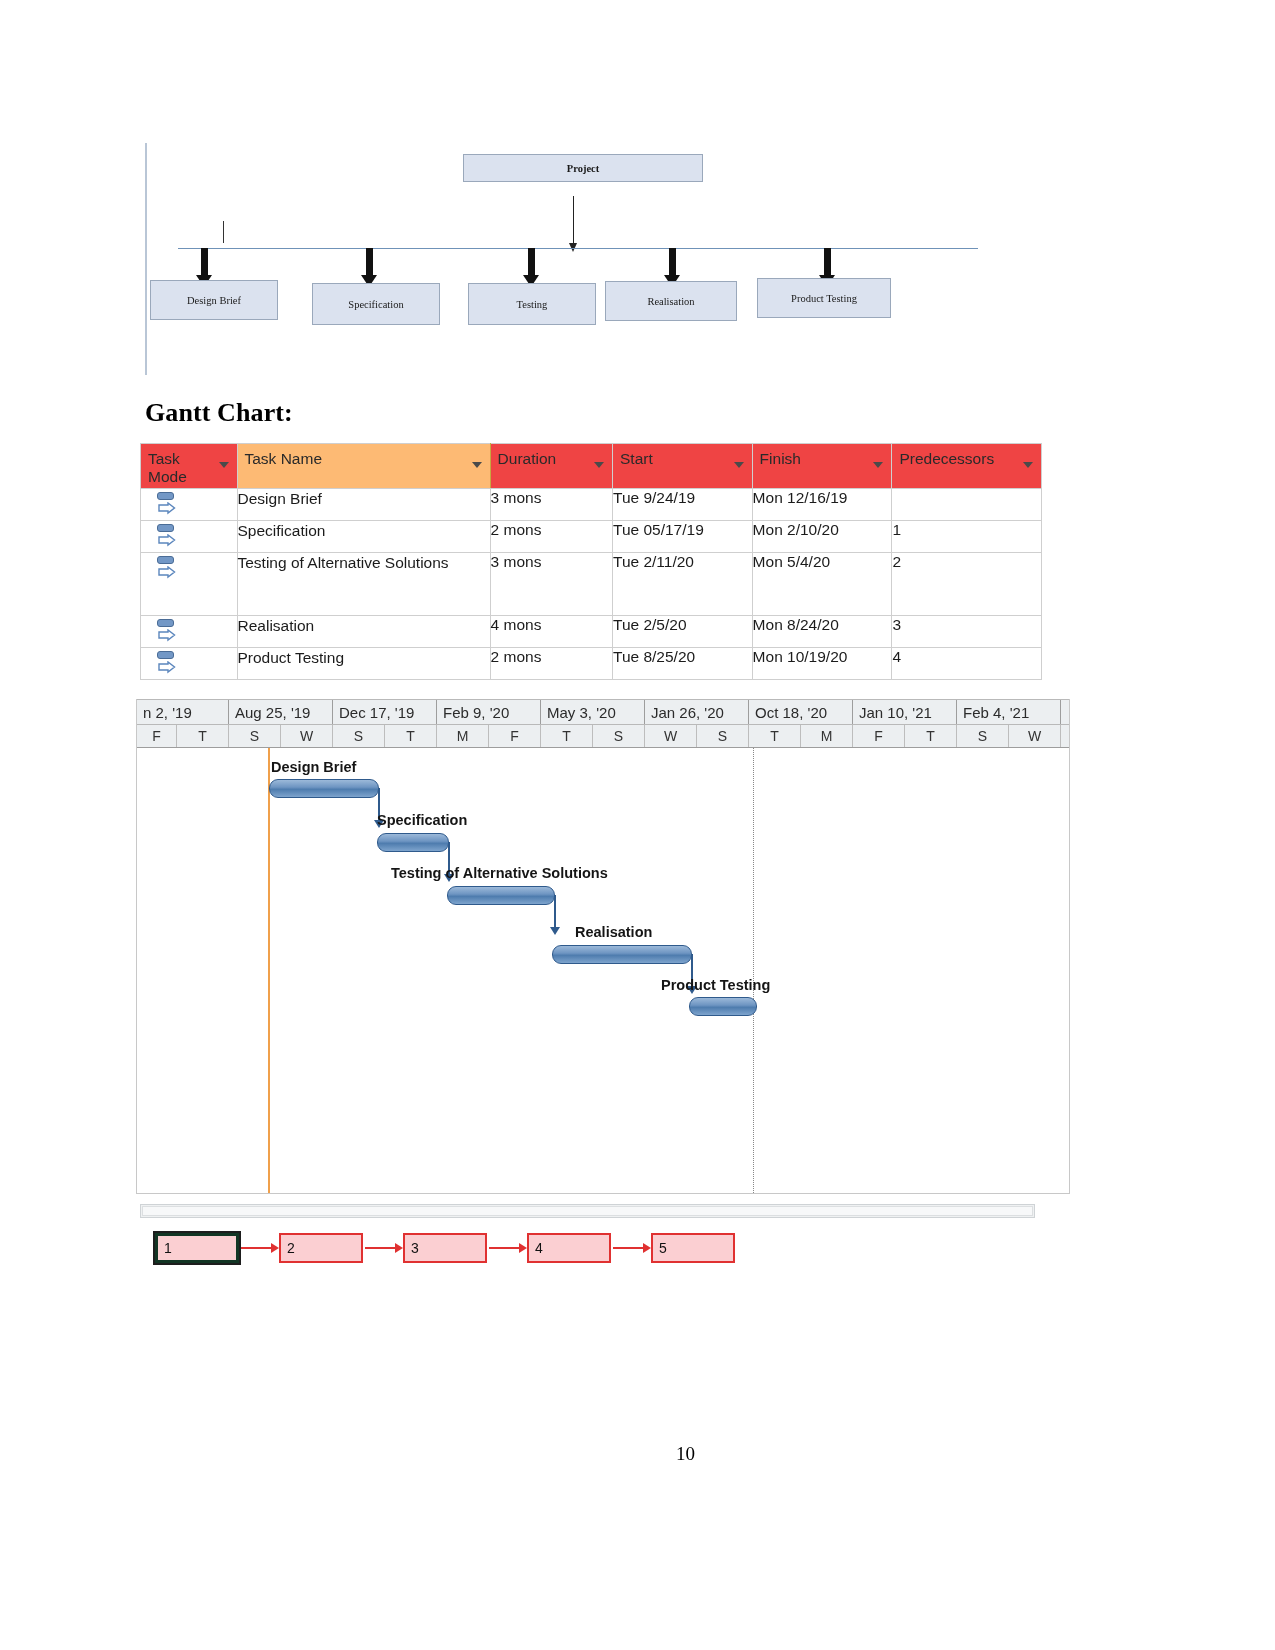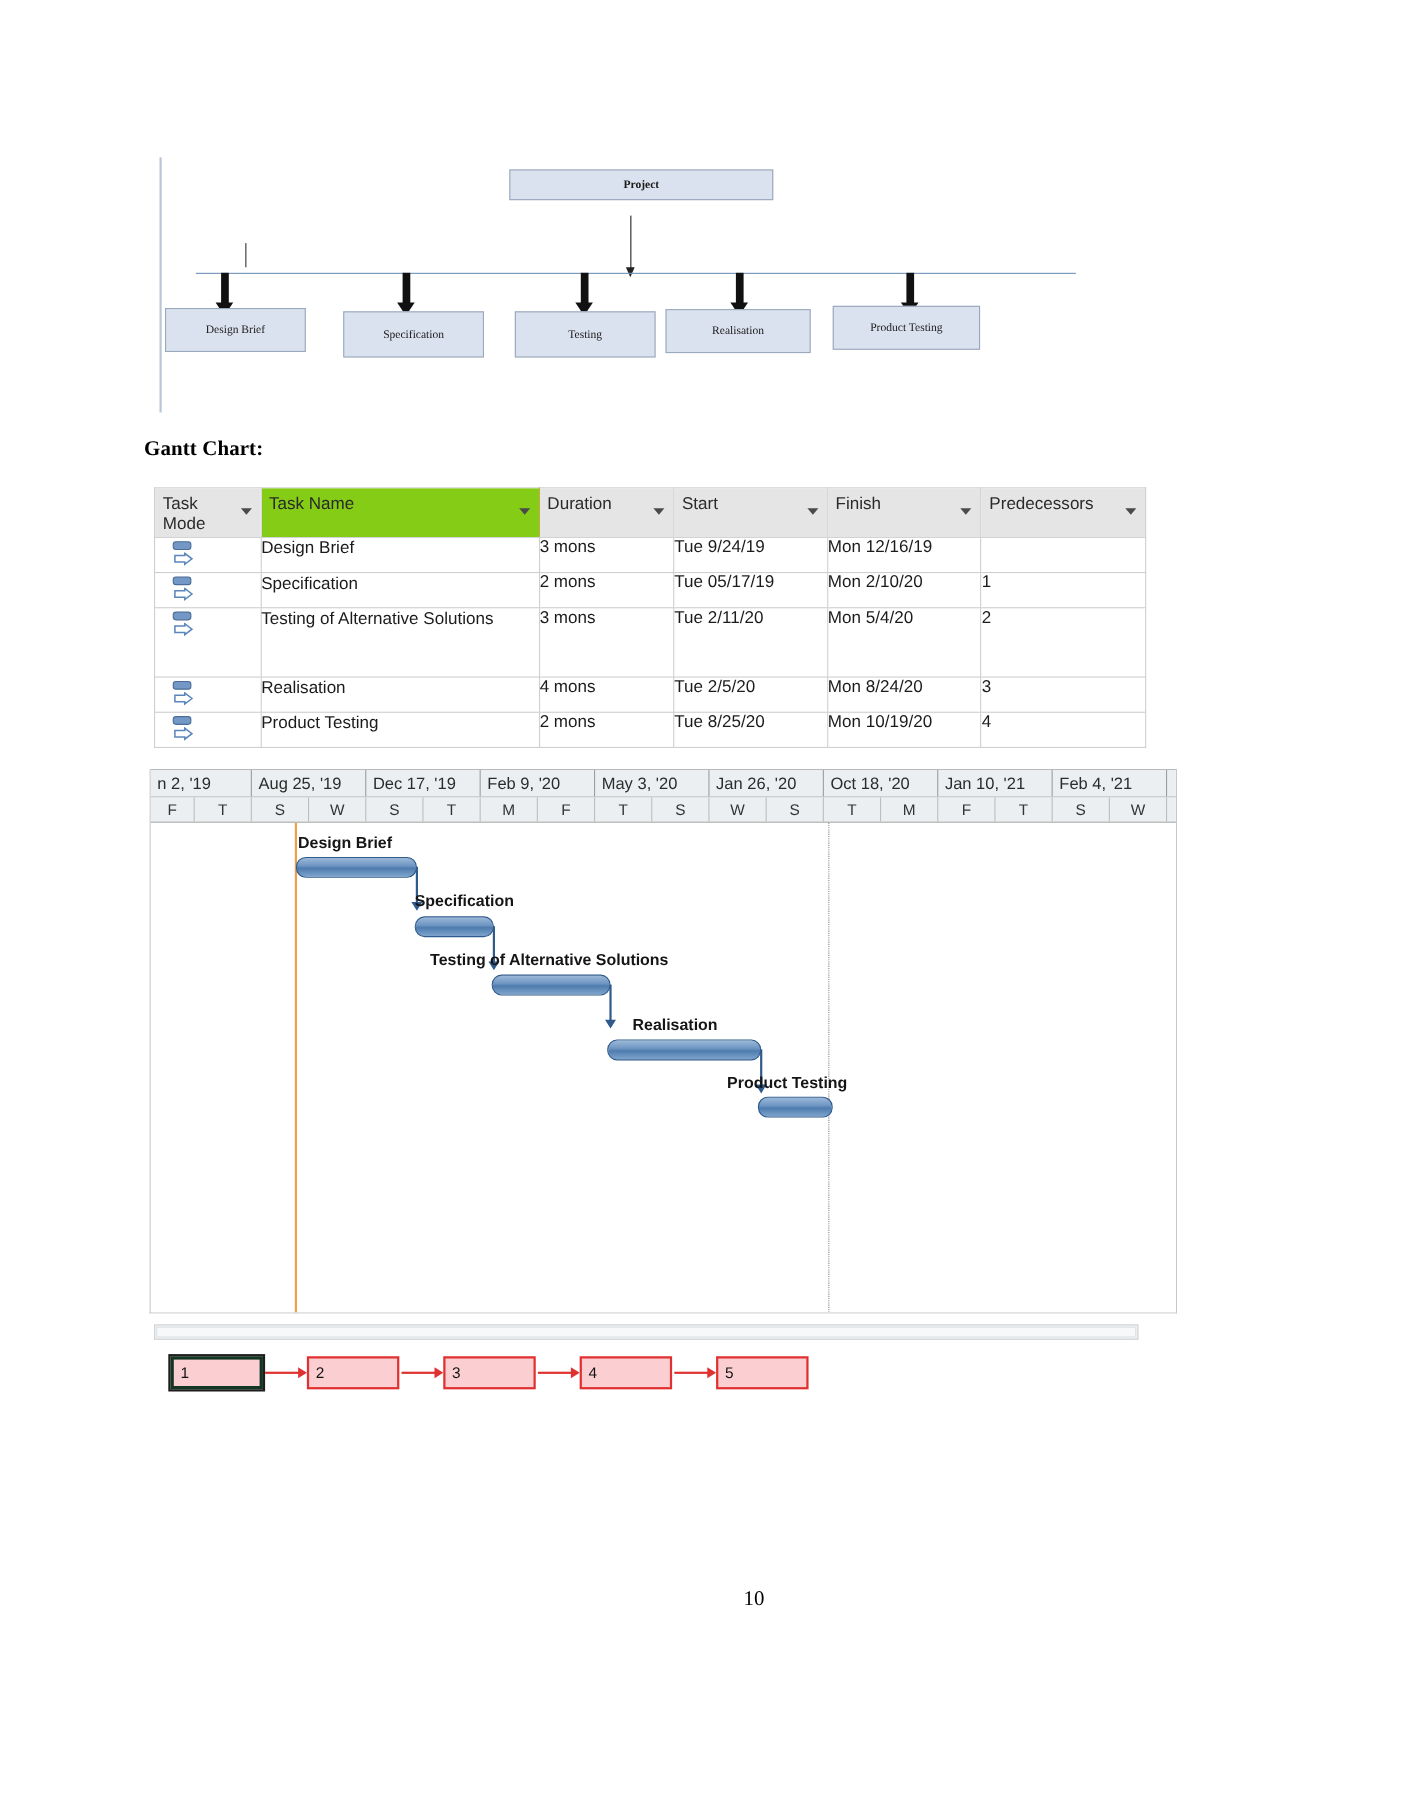--- a/index.html
+++ b/index.html
@@ -95,24 +95,24 @@
     bottom: -8px;
     width: 0; height: 0;
     border-left: 4.5px solid transparent;
     border-right: 4.5px solid transparent;
     border-top: 9px solid #222;
   }
 
   
   #gantt-heading {
     position: absolute;
-    left: 131px;
+    left: 145px;
     top: 398px;
     font-family: "Liberation Serif", serif;
-    font-size: 19px;
+    font-size: 26px;
     font-weight: bold;
     color: #000;
     letter-spacing: 0.1px;
     text-align: right;
   }
 
   
   #task-table {
     position: absolute;
     left: 140px;
@@ -124,34 +124,34 @@
     color: #1b1b1b;
   }
   #task-table th, #task-table td {
     border: 1px solid #cfcfcf;
     padding: 0;
     text-align: left;
     vertical-align: top;
     font-weight: normal;
   }
   #task-table thead th {
-    background: #e5e5e5;
+    background: #ef4444;
     height: 44px;
     vertical-align: top;
     position: relative;
     color: #2a2a2a;
     font-size: 15.5px;
   }
   #task-table thead th .hdr-txt {
     display: block;
     padding: 6px 22px 0 7px;
     line-height: 1.18;
   }
   #task-table thead th.hdr-name {
-    background: #84cc16;
+    background: #fdba74;
     border-left: 1px solid #c8a83f;
     border-right: 1px solid #c8a83f;
   }
   .sort-arrow {
     position: absolute;
     right: 8px;
     top: 18px;
     width: 0; height: 0;
     border-left: 5.5px solid transparent;
     border-right: 5.5px solid transparent;

